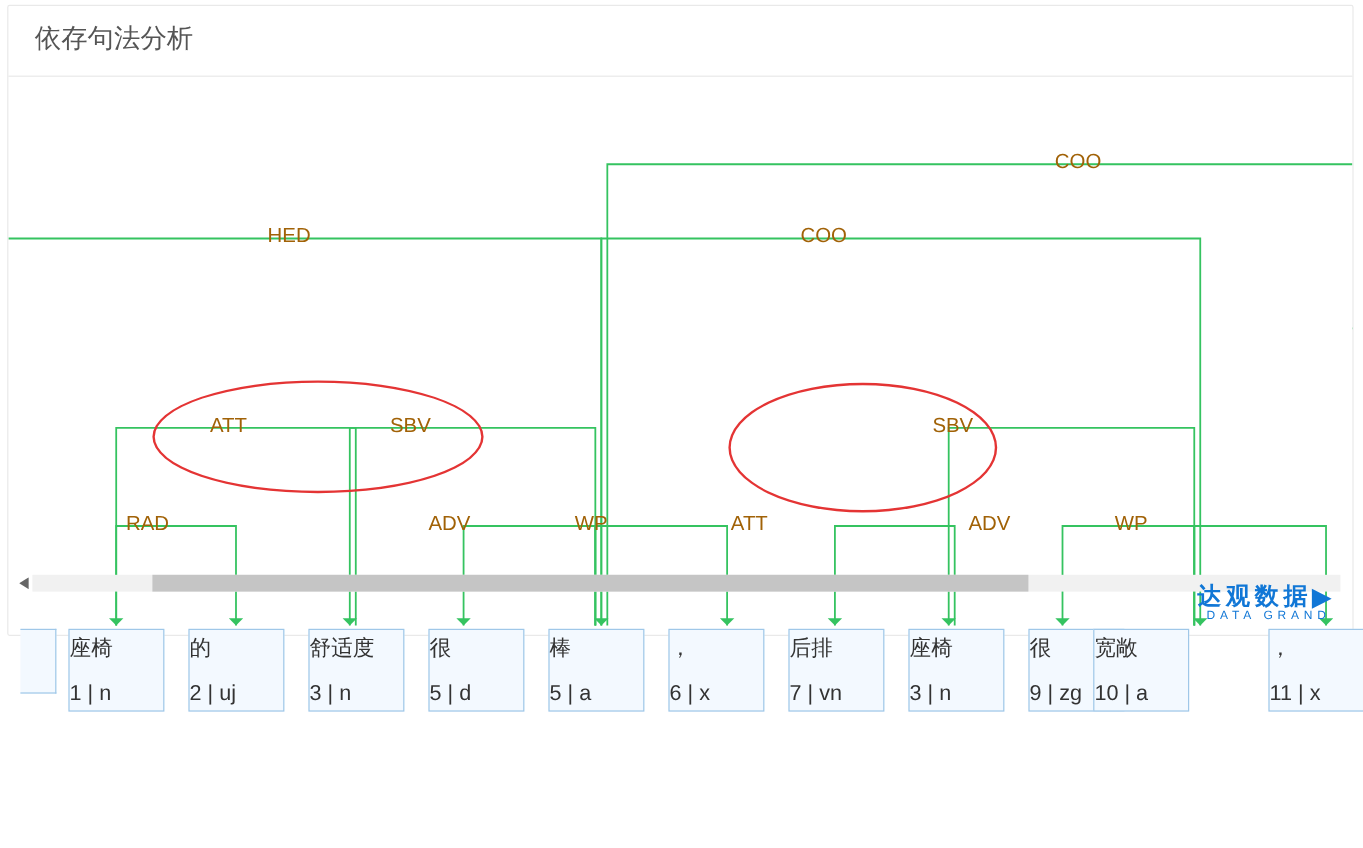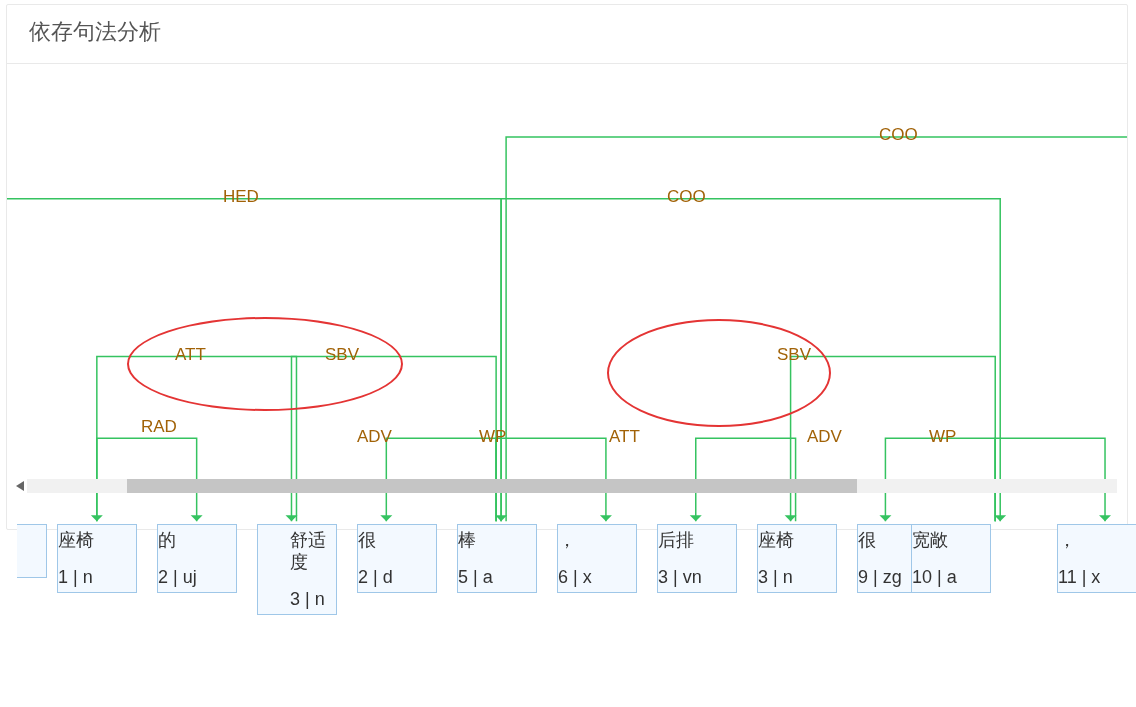--- a/index.html
+++ b/index.html
@@ -183,59 +183,59 @@
       <div class="token-row" id="token-row">
           <div class="token" style="left: 10px; width: 30px; height: 54px; border-left: none;"></div>
           <div class="token" style="left: 50px; width: 80px;">
             <span class="word">座椅</span>
             <span class="tag">1 | n</span>
           </div>
           <div class="token" style="left: 150px; width: 80px;">
             <span class="word">的</span>
             <span class="tag">2 | uj</span>
           </div>
-          <div class="token" style="left: 250px; width: 80px; padding-left: 32px;">
+          <div class="token" style="left: 250px; width: 80px;">
             <span class="word">舒适度</span>
             <span class="tag">3 | n</span>
           </div>
           <div class="token" style="left: 350px; width: 80px;">
             <span class="word">很</span>
-            <span class="tag">2 | d</span>
+            <span class="tag">5 | d</span>
           </div>
           <div class="token" style="left: 450px; width: 80px;">
             <span class="word">棒</span>
             <span class="tag">5 | a</span>
           </div>
           <div class="token" style="left: 550px; width: 80px;">
             <span class="word">，</span>
             <span class="tag">6 | x</span>
           </div>
           <div class="token" style="left: 650px; width: 80px;">
             <span class="word">后排</span>
-            <span class="tag">3 | vn</span>
+            <span class="tag">7 | vn</span>
           </div>
           <div class="token" style="left: 750px; width: 80px;">
             <span class="word">座椅</span>
             <span class="tag">3 | n</span>
           </div>
           <div class="token" style="left: 850px; width: 80px;">
             <span class="word">很</span>
             <span class="tag">9 | zg</span>
           </div>
           <div class="token" style="left: 904px; width: 80px;">
             <span class="word">宽敞</span>
             <span class="tag">10 | a</span>
           </div>
           <div class="token" style="left: 1050px; width: 80px;">
             <span class="word">，</span>
             <span class="tag">11 | x</span>
           </div>
         </div>
       <div id="labels-layer">
-          <div class="rel-label" style="left: 98px; top: 348px; margin-left: 36px;">RAD</div>
+          <div class="rel-label" style="left: 98px; top: 358px;">RAD</div>
           <div class="rel-label" style="left: 168px; top: 276px;">ATT</div>
           <div class="rel-label" style="left: 318px; top: 276px;">SBV</div>
           <div class="rel-label" style="left: 350px; top: 358px;">ADV</div>
           <div class="rel-label" style="left: 472px; top: 358px;">WP</div>
           <div class="rel-label" style="left: 216px; top: 118px;">HED</div>
           <div class="rel-label" style="left: 660px; top: 118px;">COO</div>
           <div class="rel-label" style="left: 602px; top: 358px;">ATT</div>
           <div class="rel-label" style="left: 770px; top: 276px;">SBV</div>
           <div class="rel-label" style="left: 800px; top: 358px;">ADV</div>
           <div class="rel-label" style="left: 922px; top: 358px;">WP</div>
@@ -251,14 +251,18 @@
       <div class="scroll-arrow">
         <svg width="8" height="10">
             <polygon points="8,0 0,5 8,10" fill="#666"></polygon>
           </svg>
       </div>
       <div class="scroll-track">
         <div class="scroll-thumb"></div>
       </div>
     </div>
 
+    <div class="brand">
+      <div class="brand-cn"><span>达观数据</span><span class="arrow">▶</span></div>
+      <div class="brand-en">DATA GRAND</div>
+    </div>
   </div>
 </div>
 
 </body></html>

